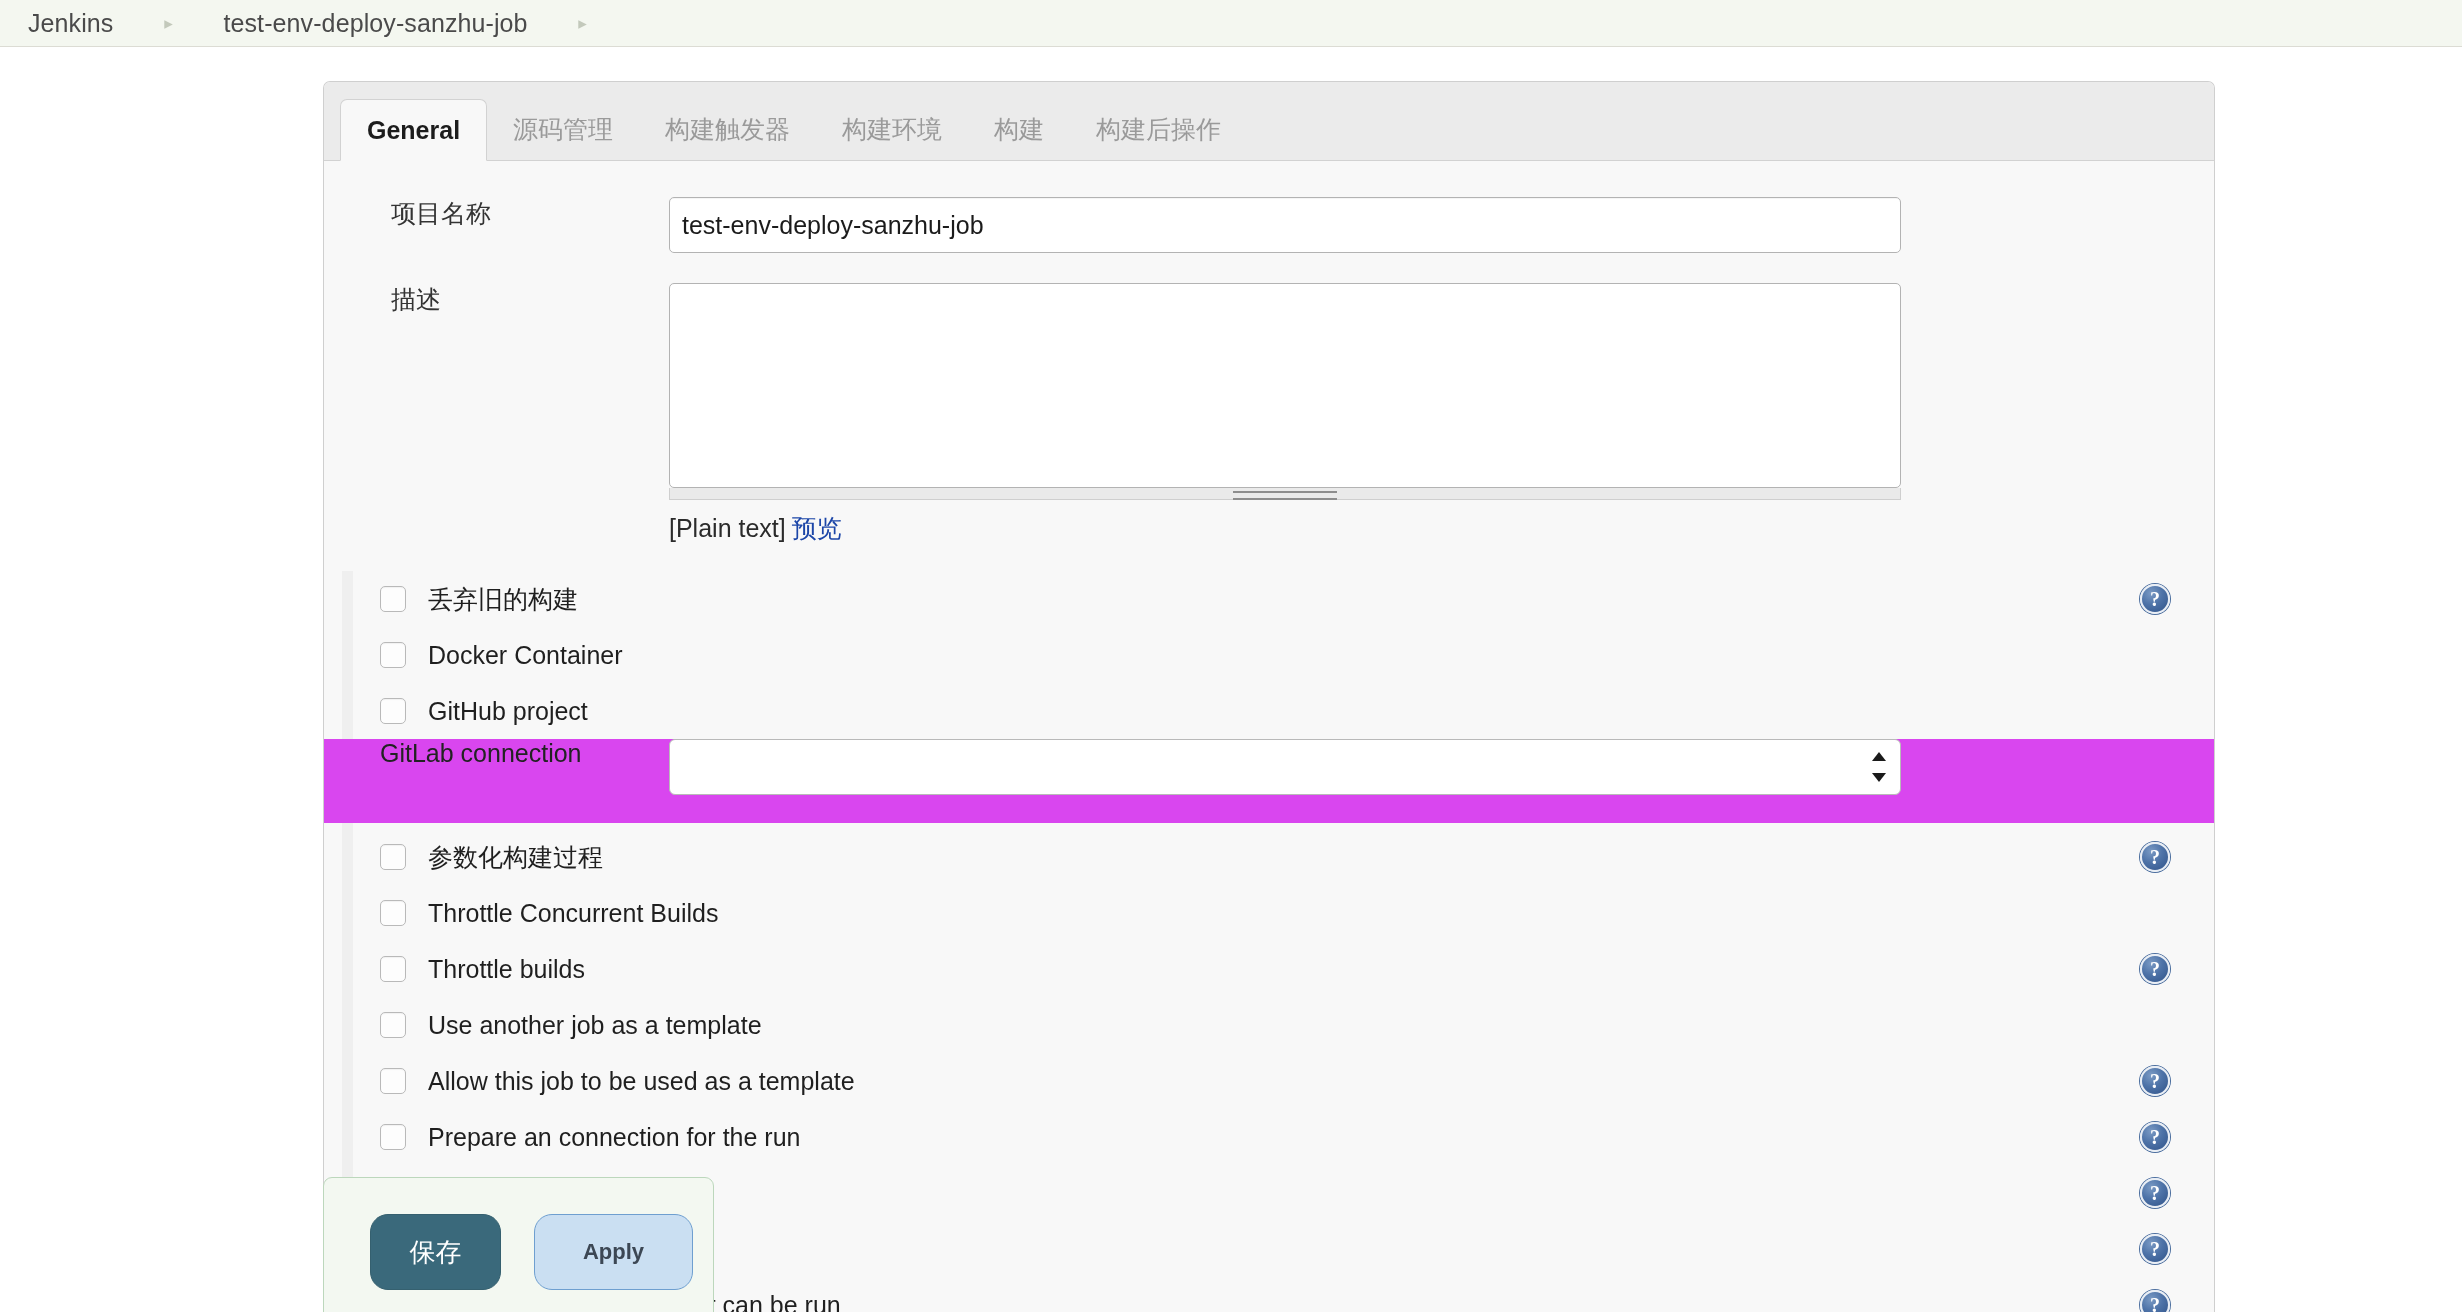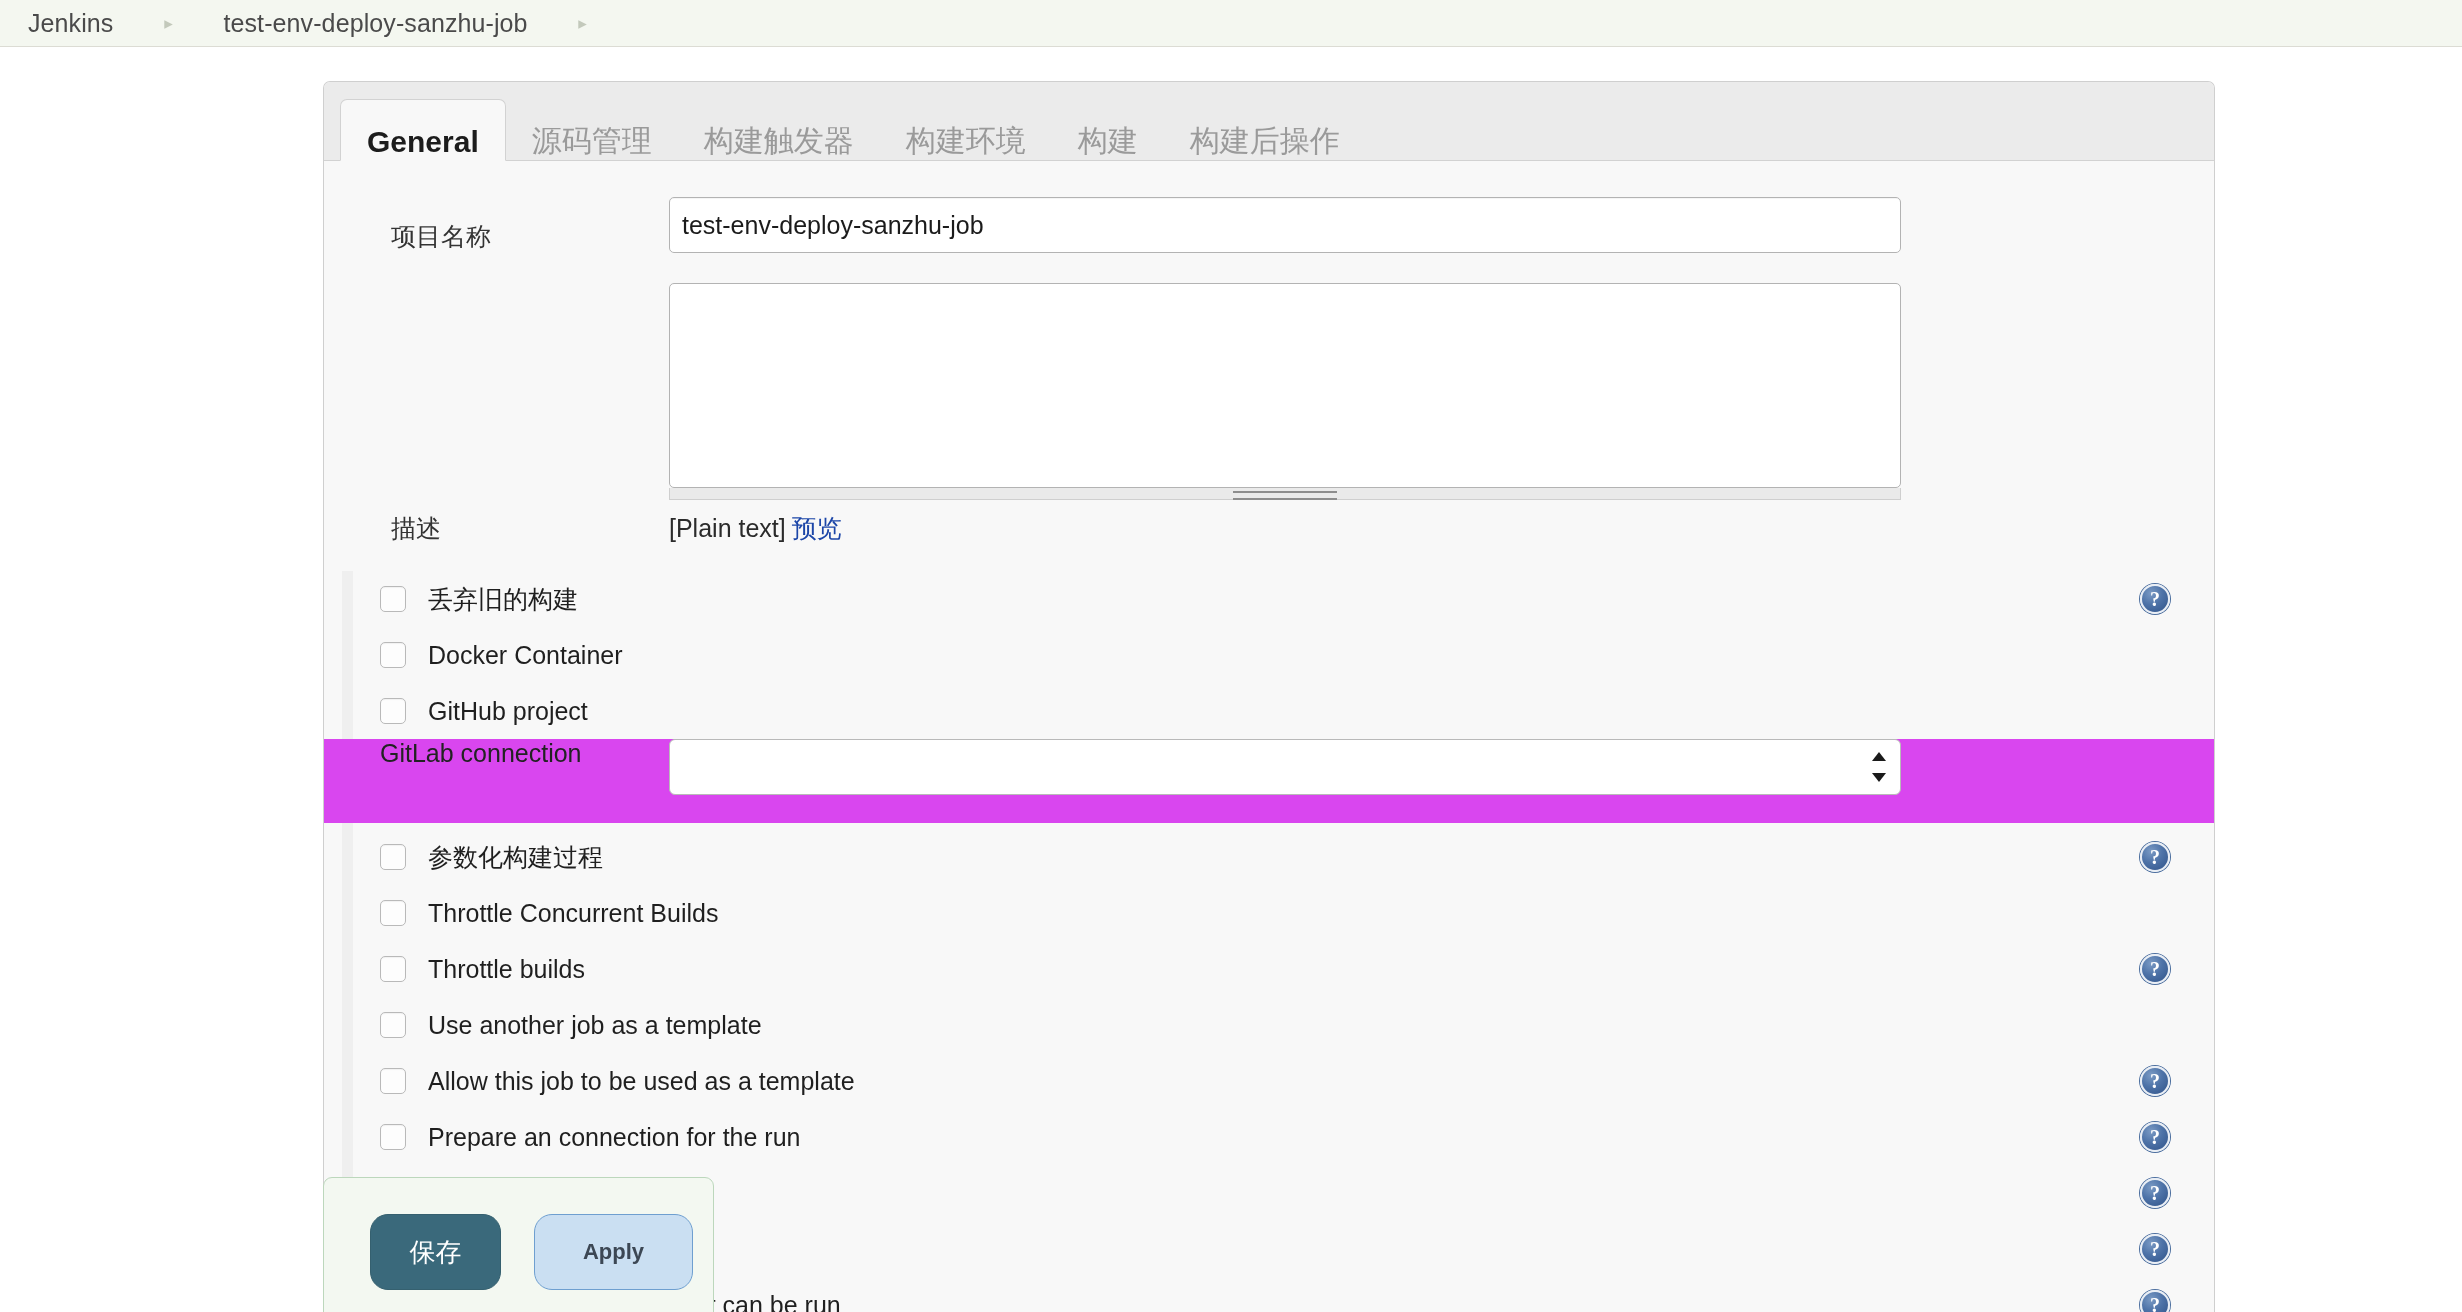--- a/index.html
+++ b/index.html
@@ -65,23 +65,23 @@
   #tabBar {
     height: 79px;
     background: #ebebeb;
     border-bottom: 1px solid #d2d2d2;
     display: flex;
     align-items: flex-end;
     padding-left: 16px;
     position: relative;
   }
   .tab {
-    font-size: 30px;
+    font-size: 25px;
     color: #9a9a9a;
-    padding: 12px 26px;
+    padding: 0 26px;
     height: 62px;
     line-height: 62px;
     white-space: nowrap;
     cursor: pointer;
   }
   .tab.active {
     background: #f8f8f8;
     color: #1c1c1c;
     font-weight: bold;
     border: 1px solid #d2d2d2;
@@ -94,21 +94,21 @@
   }
 
   
   #formArea {
     position: relative;
     padding: 0;
   }
 
   .formRow {
     display: flex;
-    align-items: flex-end;
+    align-items: flex-start;
     position: relative;
     padding: 0 0 0 0;
   }
   .rowLabel {
     width: 345px;
     flex: 0 0 345px;
     font-size: 25px;
     color: #333333;
     text-align: left;
     padding-left: 67px;

